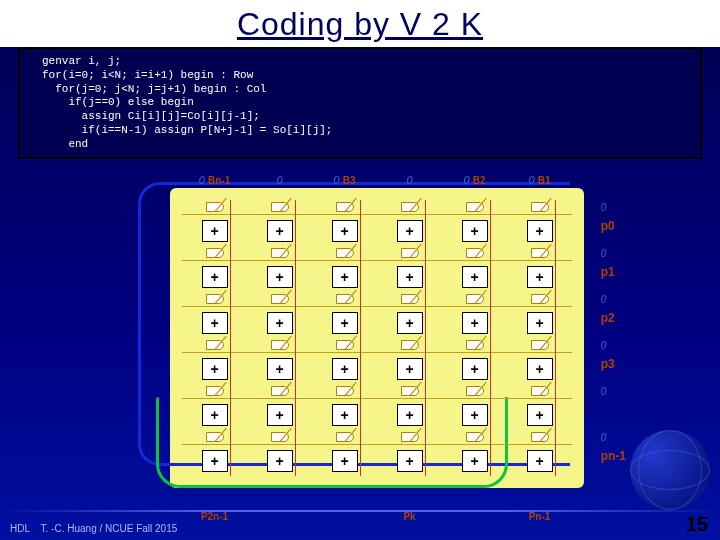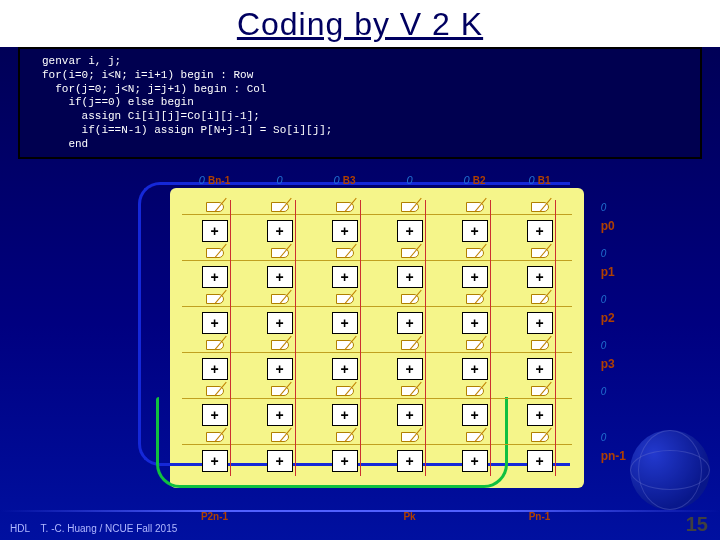--- a/index.html
+++ b/index.html
@@ -110,21 +110,21 @@
     content:''; position:absolute; border:1px solid rgba(200,210,255,0.35); border-radius:50%;
   }
   .globe::before { left:8px; right:8px; top:0; bottom:0; }
   .globe::after { left:0; right:0; top:20px; bottom:20px; }
   .footer {
     position:absolute; left:10px; bottom:6px;
     color:#b0b8ff; font-size:10px;
   }
   .pagenum {
     position:absolute; right:12px; bottom:4px;
-    color:#404040; font-size:20px; font-weight:bold;
+    color:#000000; font-size:20px; font-weight:bold;
   }
   .baseline {
     position:absolute; left:0; right:0; bottom:28px; height:2px;
     background: linear-gradient(to right, transparent, #5060ff 30%, #5060ff 70%, transparent);
   }
 </style>
 </head>
 <body>
 
 <div class="title">Coding by V 2 K</div>

